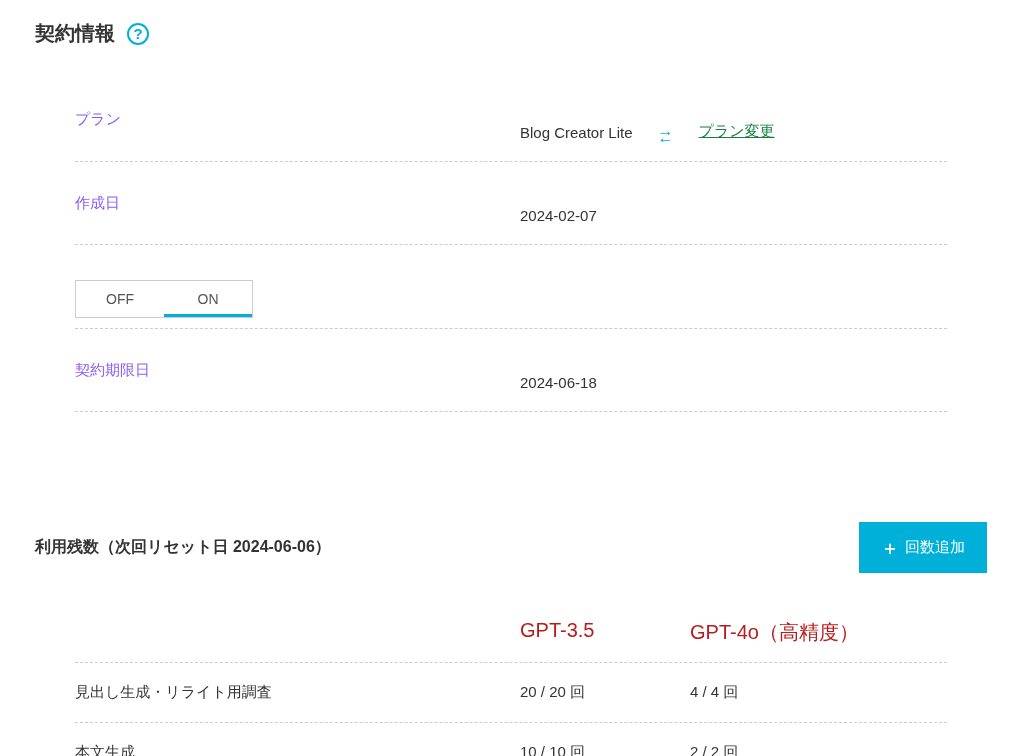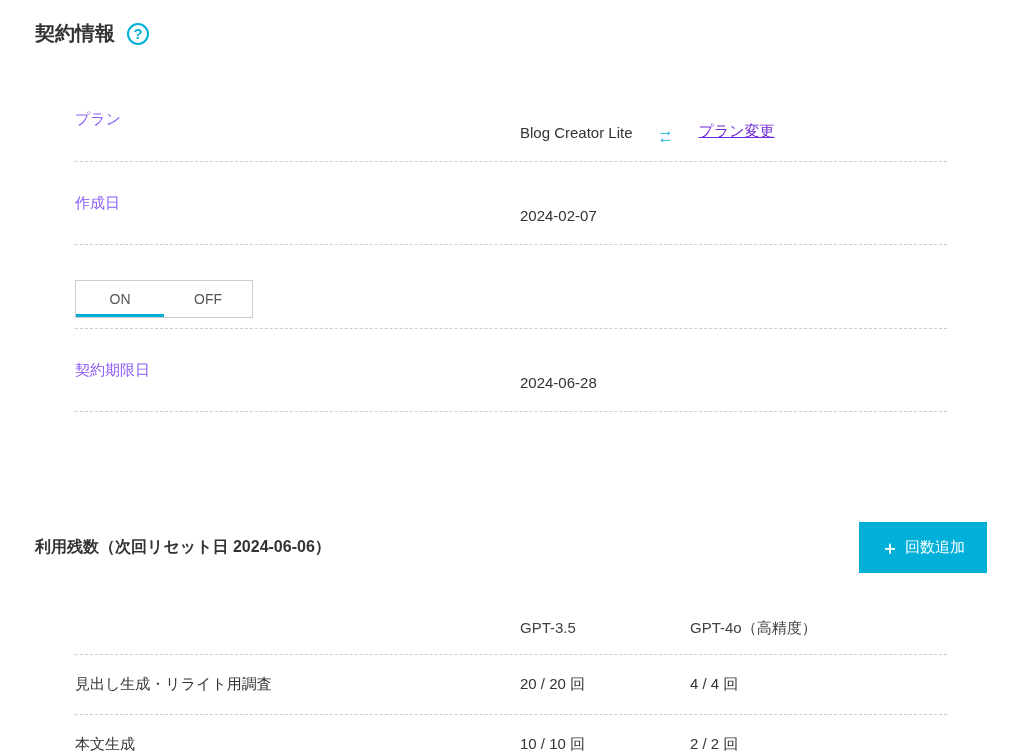--- a/index.html
+++ b/index.html
@@ -66,21 +66,21 @@
       line-height: 0.45;
       margin: 0 2px;
     }
     .swap-icon .arr1 {
       align-self: flex-end;
     }
     .swap-icon .arr2 {
       align-self: flex-start;
     }
     .plan-change-link {
-      color: #6d28d9;
+      color: #15803d;
       text-decoration: underline;
       font-size: 15px;
       cursor: pointer;
     }
     .toggle-group {
       display: flex;
       border: 1px solid #ccc;
       overflow: hidden;
     }
     .toggle-option {
@@ -148,22 +148,22 @@
       width: 445px;
     }
     .usage-col2 {
       width: 170px;
     }
     .usage-col3 {
       flex: 1;
     }
     .usage-header .usage-col2,
     .usage-header .usage-col3 {
-      color: #404040;
-      font-size: 15px;
+      color: #b91c1c;
+      font-size: 20px;
     }
     .auto-renew-row {
       padding: 10px 0;
     }
   </style>
 </head>
 <body>
 
 <div class="section-title">
   <span>契約情報</span>
@@ -185,29 +185,29 @@
   </div>
 
   <div class="info-row">
     <div class="info-label">作成日</div>
     <div class="info-value">2024-02-07</div>
   </div>
 
   <div class="info-row auto-renew-row">
     <div class="info-value">
       <div class="toggle-group">
+        <div class="toggle-option">OFF</div>
         <div class="toggle-option active">ON</div>
-        <div class="toggle-option">OFF</div>
       </div>
     </div>
   </div>
 
   <div class="info-row">
     <div class="info-label">契約期限日</div>
-    <div class="info-value">2024-06-28</div>
+    <div class="info-value">2024-06-18</div>
   </div>
 </div>
 
 <div class="section2-header">
   <div class="section2-title">利用残数（次回リセット日 2024-06-06）</div>
   <button class="add-button">
     <span class="plus-icon">＋</span>
     <span>回数追加</span>
   </button>
 </div>

